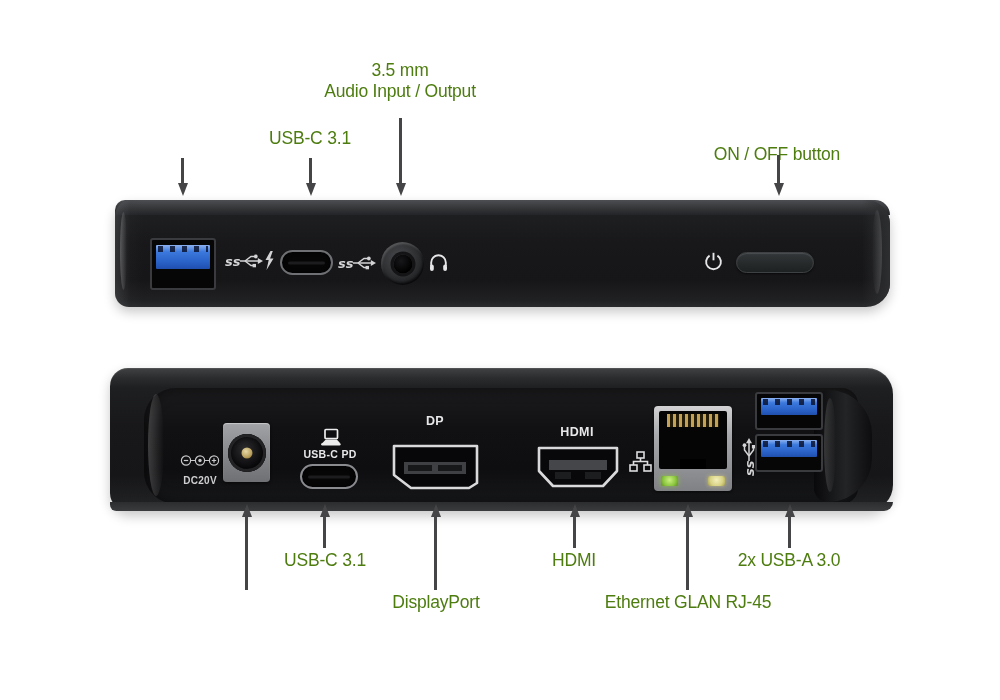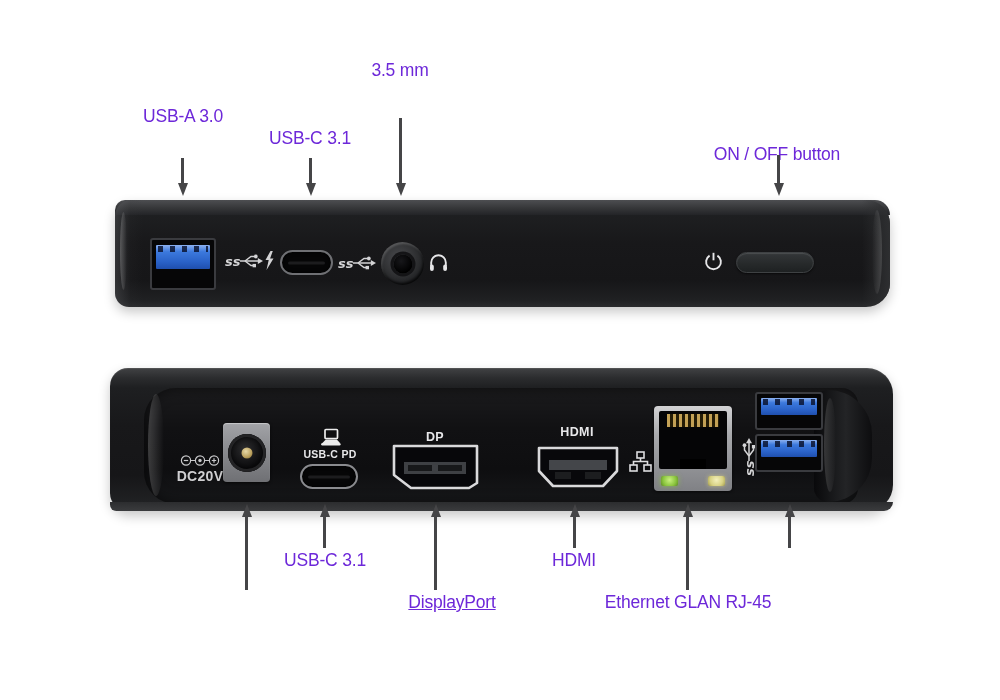--- a/index.html
+++ b/index.html
@@ -4,21 +4,21 @@
 <style>
   * { margin:0; padding:0; box-sizing:border-box; }
   html,body { background:#ffffff; }
   .stage {
     position:relative; width:1000px; height:700px; background:#ffffff;
     font-family:"Liberation Sans", sans-serif; overflow:hidden;
   }
 
   
   .callout {
-    position:absolute; text-align:center; color:#6d28d9;
+    position:absolute; text-align:center; color:#4d7c0f;
     font-size:17.5px; font-weight:500; letter-spacing:-0.2px; line-height:21px;
   }
   .arrow { position:absolute; width:3px; background:#454547; }
   .arrow.down::after {
     content:""; position:absolute; top:100%; left:50%; transform:translateX(-50%);
     border:5px solid transparent; border-bottom:none; border-top:13px solid #454547;
   }
   .arrow.up::before {
     content:""; position:absolute; bottom:100%; left:50%; transform:translateX(-50%);
     border:5px solid transparent; border-top:none; border-bottom:13px solid #454547;
@@ -159,31 +159,31 @@
 
   .icon { position:absolute; }
   .rot-vert { transform:rotate(-90deg); transform-origin:center center; }
 </style>
 </head>
 <body>
 
 <div class="stage">
 
   <div class="callout" style="left:103px; top:106px; width:160px;">
-    <div>USB-A 3.0</div>
   </div>
   <div class="arrow down" style="left:181px; top:158px; height:25px;"></div>
 
   <div class="callout" style="left:230px; top:128px; width:160px;">
     <div>USB-C 3.1</div>
   </div>
   <div class="arrow down" style="left:309px; top:158px; height:25px;"></div>
 
   <div class="callout" style="left:300px; top:60px; width:200px;">
     <div>3.5 mm</div>
+    <div>Audio Input / Output</div>
   </div>
   <div class="arrow down" style="left:399px; top:118px; height:65px;"></div>
 
   <div class="callout" style="left:697px; top:144px; width:160px;">
     <div>ON / OFF button</div>
   </div>
   <div class="arrow down" style="left:777px; top:155px; height:28px;"></div>
 
   <div class="device front">
     <div class="front-top-band"></div>
@@ -247,37 +247,37 @@
       <g stroke="#c9c9cb" stroke-width="1.2" fill="none">
         <circle cx="6" cy="6.5" r="4.6"></circle>
         <circle cx="20" cy="6.5" r="4.6"></circle>
         <circle cx="34" cy="6.5" r="4.6"></circle>
         <path d="M10.6 6.5 H15.4 M24.6 6.5 H29.4"></path>
         <path d="M3.8 6.5 H8.2"></path>
         <path d="M31.8 6.5 H36.2 M34 4.3 V8.7"></path>
       </g>
       <circle cx="20" cy="6.5" r="1.7" fill="#c9c9cb"></circle>
     </svg>
-    <div class="panel-text" style="left:64px; top:100px; width:52px; font-size:14px; letter-spacing:0.3px; color:#cfcfd1;">DC20V</div>
+    <div class="panel-text" style="left:64px; top:107px; width:52px; font-size:10px; letter-spacing:0.3px; color:#cfcfd1;">DC20V</div>
 
     <div class="dc-bezel" style="left:113px; top:55px;">
       <div class="dc-barrel">
         <div class="dc-pin"></div>
       </div>
     </div>
 
     <svg class="icon" style="left:209px; top:60px;" width="23" height="19" viewBox="0 0 23 19">
       <rect x="6" y="1.5" width="12.5" height="9" rx="1" fill="#0e0e10" stroke="#ececec" stroke-width="1.7"></rect>
       <path d="M3.4 15 L6.8 11.6 H17.8 L21 15 Z" fill="#ececec"></path>
       <rect x="2.2" y="15" width="19.4" height="2.4" rx="1.2" fill="#ececec"></rect>
     </svg>
     <div class="panel-text" style="left:180px; top:80px; width:80px; font-size:10.5px; letter-spacing:0.3px;">USB-C PD</div>
     <div class="usbc" style="left:190px; top:96px; width:58px; height:25px; border-color:#8a8b8f;"></div>
 
-    <div class="panel-text" style="left:290px; top:62px; width:70px; font-size:12.5px; letter-spacing:0.4px;">DP</div>
+    <div class="panel-text" style="left:290px; top:46px; width:70px; font-size:12.5px; letter-spacing:0.4px;">DP</div>
     <svg class="icon" style="left:280px; top:75px;" width="91" height="48" viewBox="0 0 91 48">
       <path d="M4 3 H87 V40 L79 45 H21 L4 32 Z" fill="#07070a" stroke="#d9d9db" stroke-width="2.6" stroke-linejoin="round"></path>
       <rect x="14" y="19" width="62" height="12" fill="#3e4044"></rect>
       <rect x="18" y="22" width="24" height="6" fill="#17181a"></rect>
       <rect x="48" y="22" width="24" height="6" fill="#17181a"></rect>
     </svg>
 
     <div class="panel-text" style="left:432px; top:57px; width:70px; font-size:12.5px; letter-spacing:0.4px;">HDMI</div>
     <svg class="icon" style="left:425px; top:77px;" width="86" height="44" viewBox="0 0 86 44">
       <path d="M4 3 H82 V26 L68 41 H18 L4 26 Z" fill="#08080b" stroke="#d9d9db" stroke-width="2.6" stroke-linejoin="round"></path>
@@ -327,29 +327,32 @@
   </div>
 
   <div class="arrow up" style="left:245px; top:517px; height:73px;"></div>
 
   <div class="arrow up" style="left:323px; top:517px; height:31px;"></div>
   <div class="callout" style="left:255px; top:550px; width:140px;">
     <div>USB-C 3.1</div>
   </div>
 
   <div class="arrow up" style="left:434px; top:517px; height:73px;"></div>
-  <div class="callout" style="left:382px; top:592px; width:140px;text-decoration:underline;">
+  <div class="callout" style="left:366px; top:592px; width:140px;">
     <div>DisplayPort</div>
   </div>
 
   <div class="arrow up" style="left:573px; top:517px; height:31px;"></div>
   <div class="callout" style="left:504px; top:550px; width:140px;">
     <div>HDMI</div>
   </div>
 
   <div class="arrow up" style="left:686px; top:517px; height:73px;"></div>
   <div class="callout" style="left:588px; top:592px; width:200px;">
     <div>Ethernet GLAN RJ-45</div>
   </div>
 
   <div class="arrow up" style="left:788px; top:517px; height:31px;"></div>
+  <div class="callout" style="left:719px; top:550px; width:140px;">
+    <div>2x USB-A 3.0</div>
+  </div>
 
 </div>
 
 </body></html>

